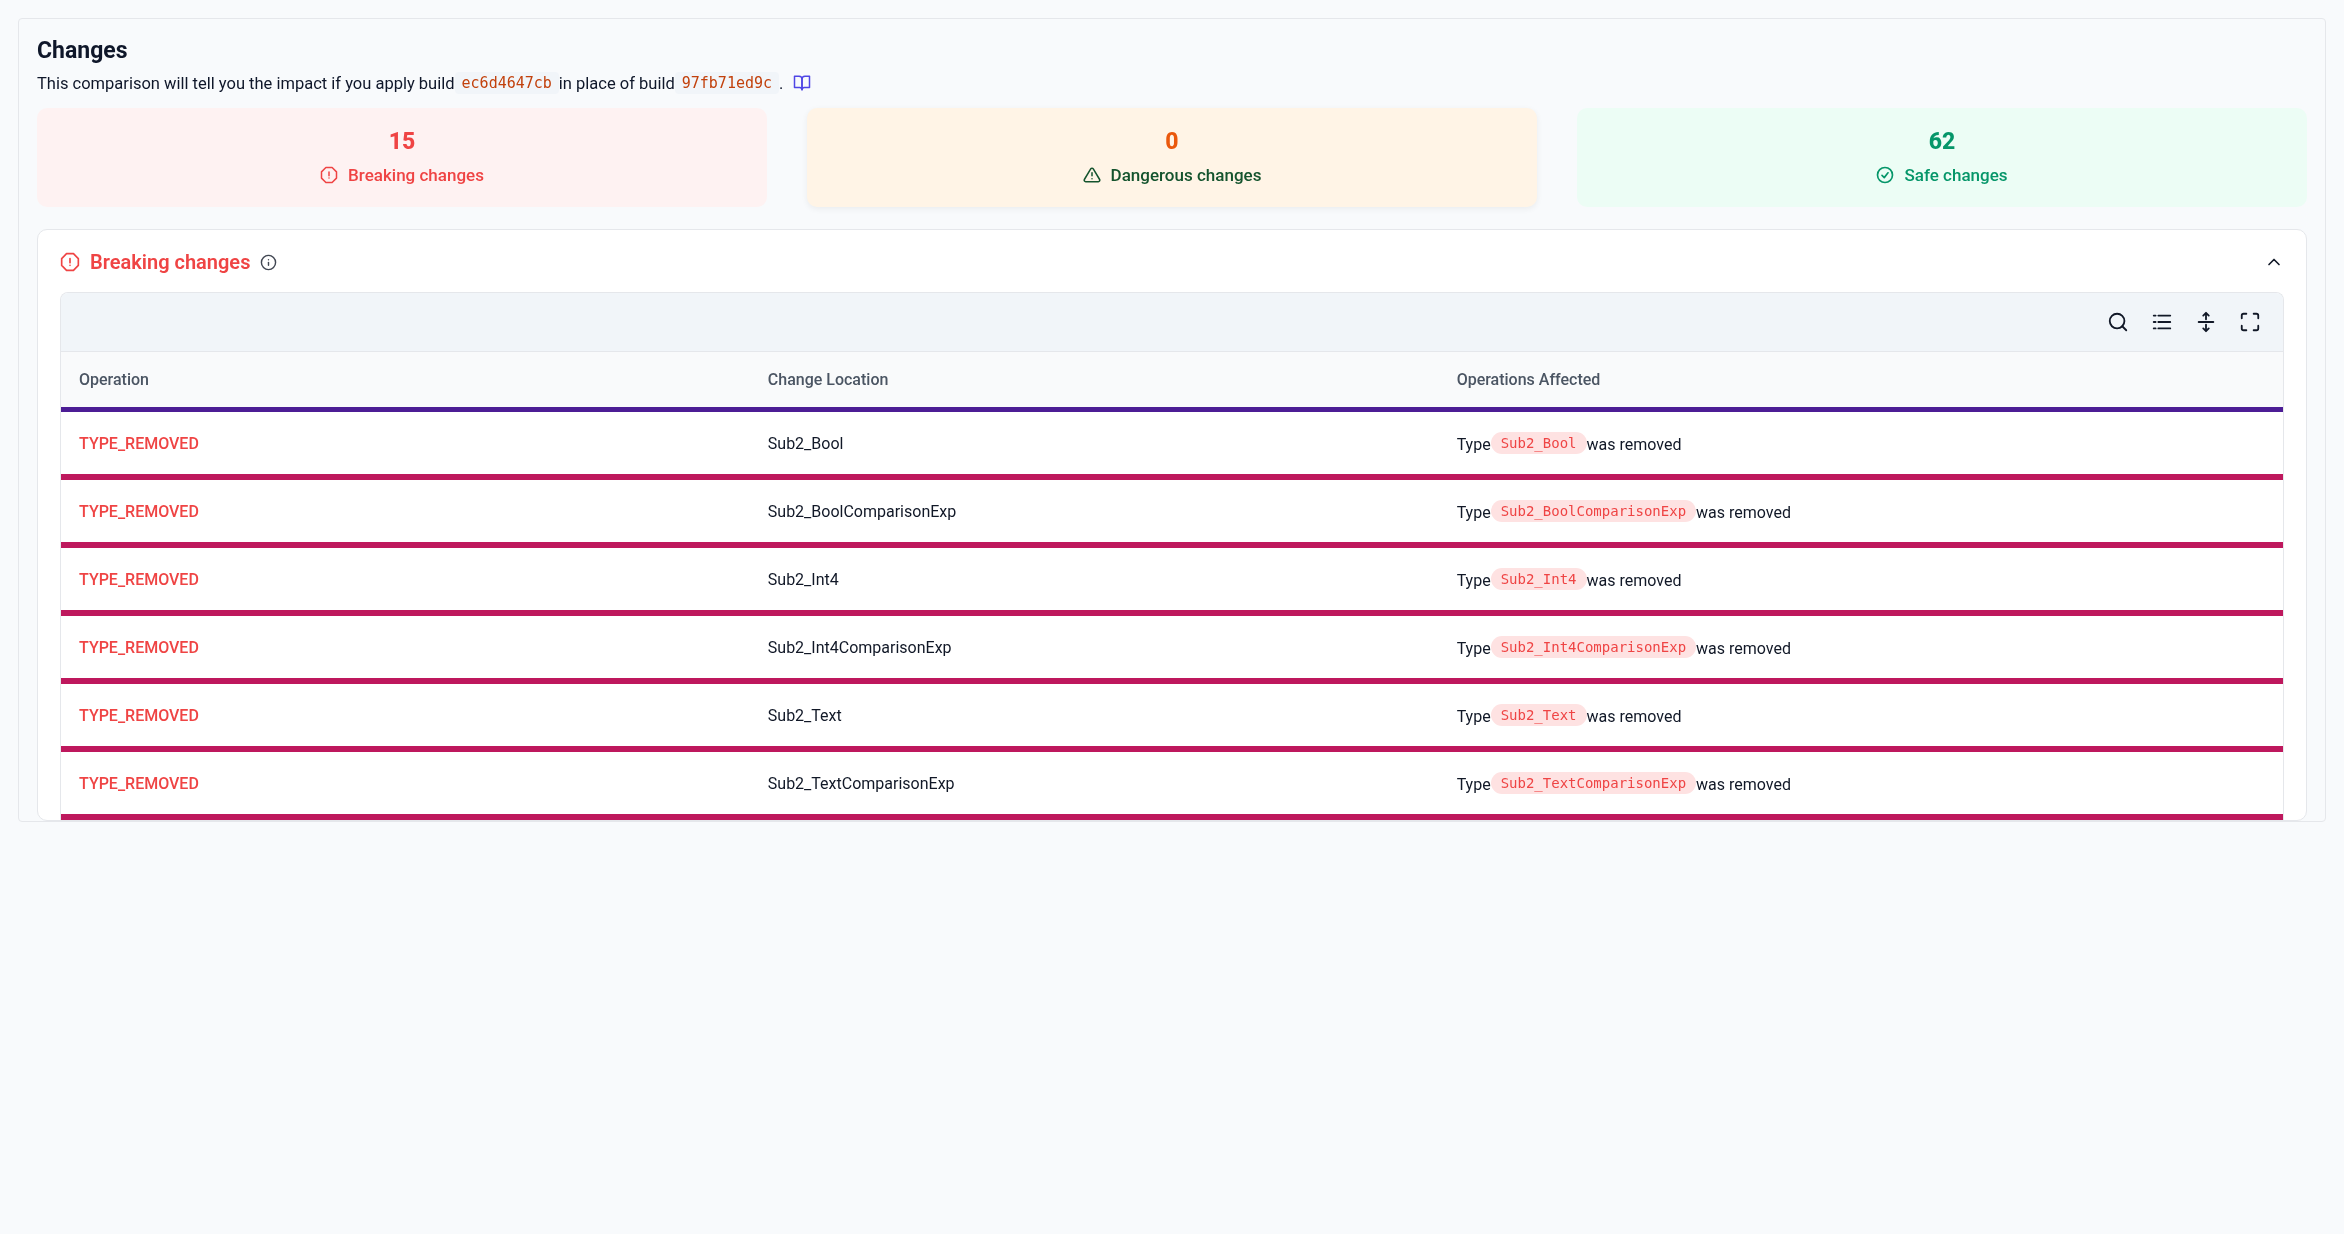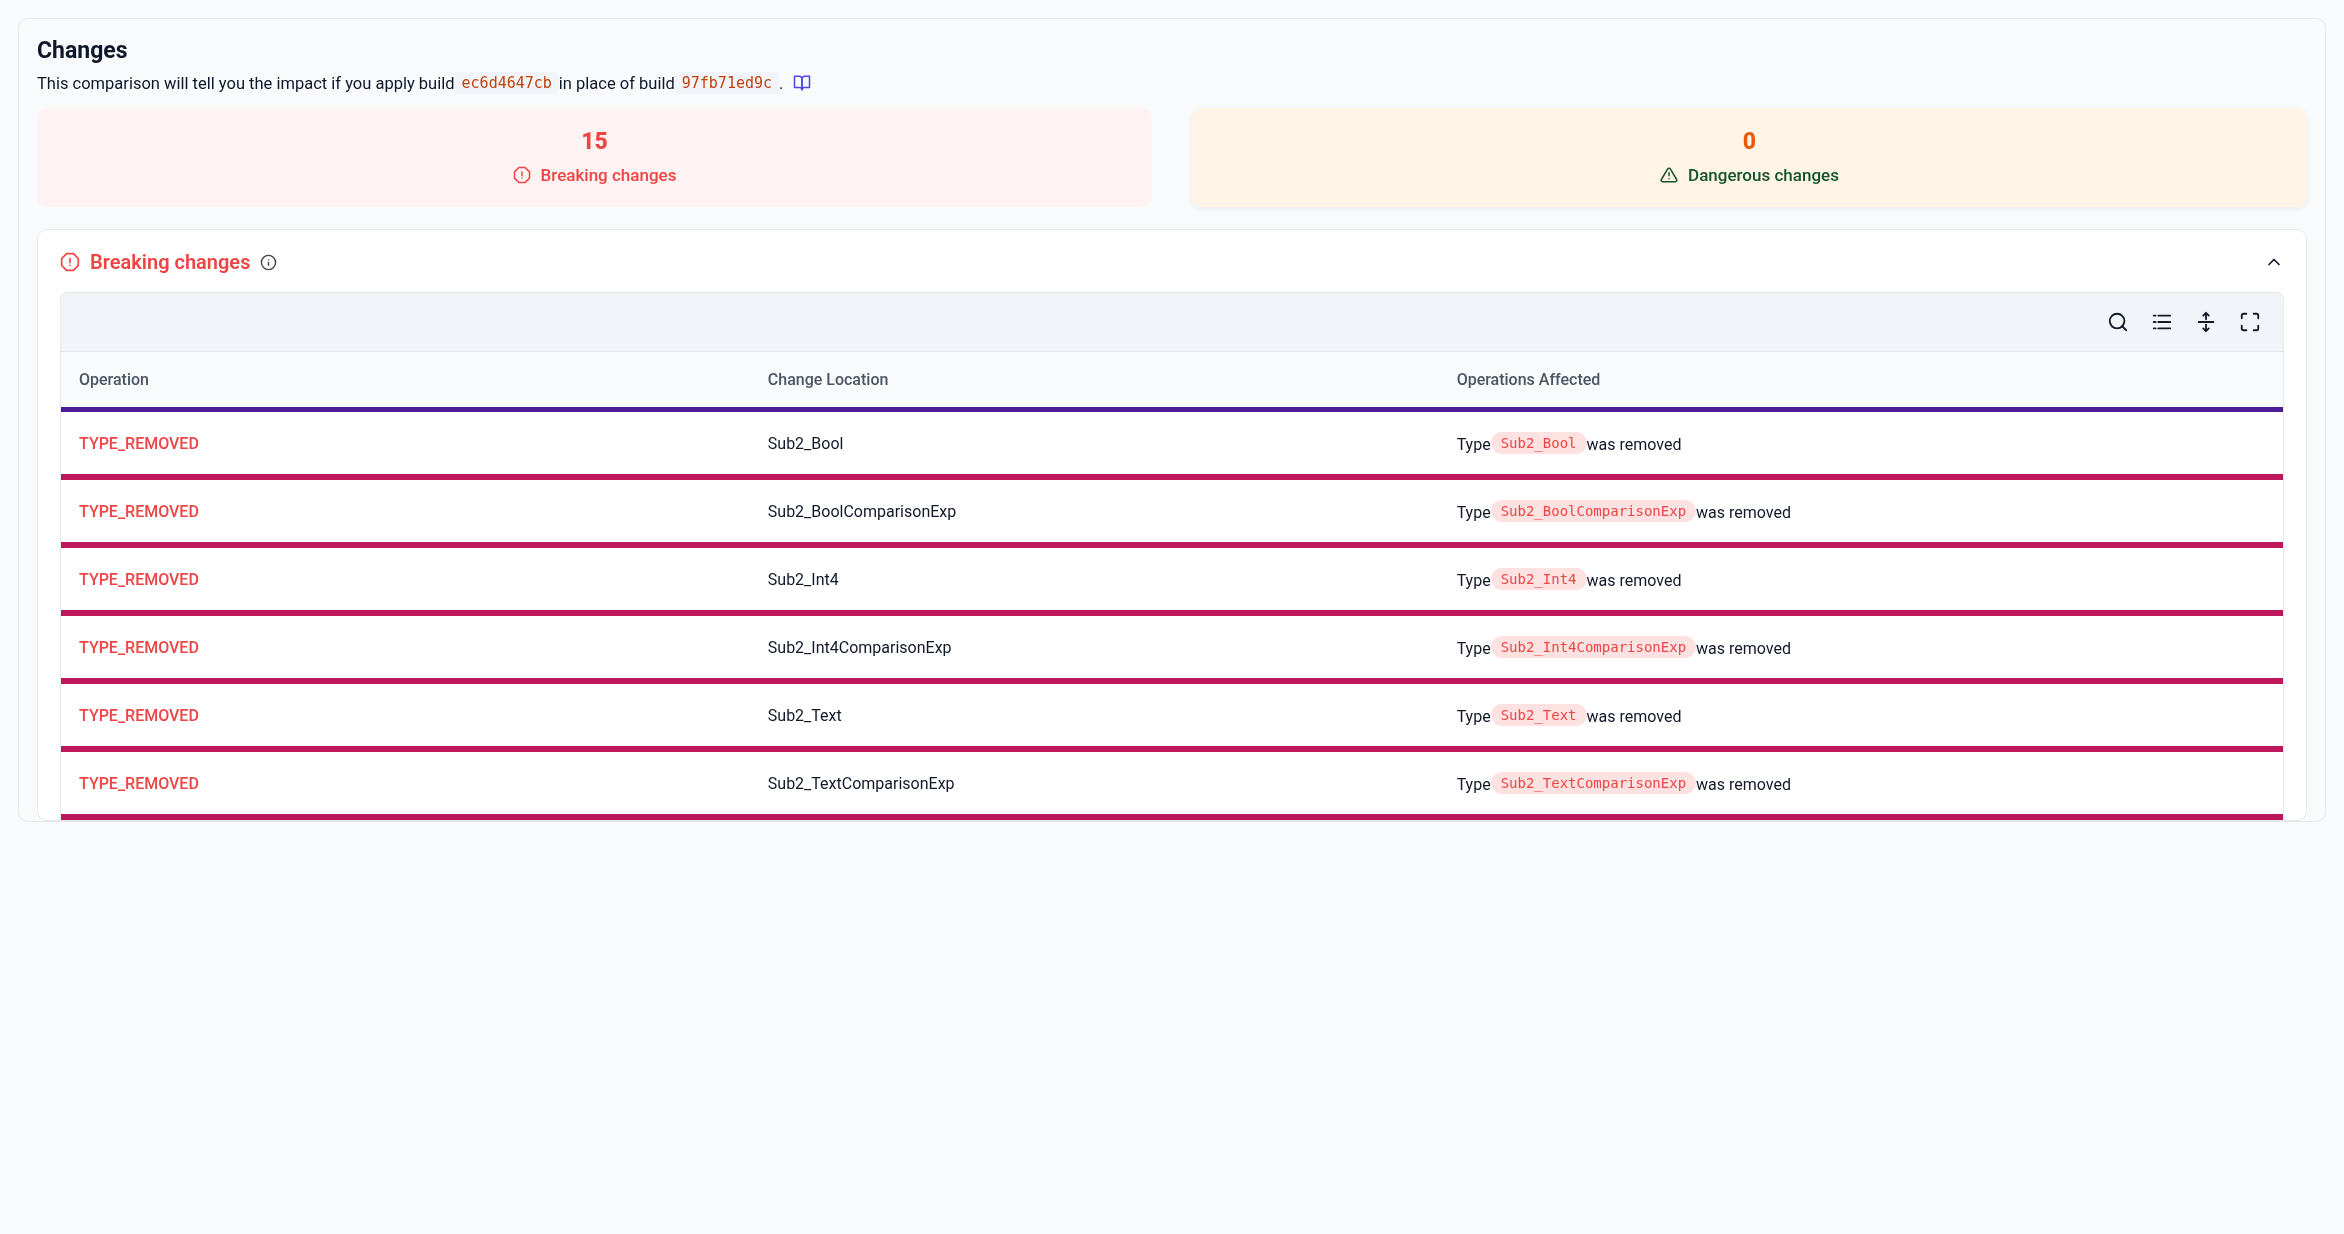--- a/index.html
+++ b/index.html
@@ -9,21 +9,21 @@
 }
 body {
   font-family: -apple-system, BlinkMacSystemFont, "Segoe UI", Roboto, Helvetica, Arial, sans-serif;
   background: #f8fafc;
   color: #111827;
   padding: 18px;
 }
 .card-outer {
   background: #f8fafc;
   border: 1px solid #e5e7eb;
-  border-radius: 10px;
+  border-radius: 4px;
   padding: 18px 18px 0 18px;
 }
 .header-block {
   margin-bottom: 14px;
 }
 .page-title {
   font-size: 23px;
   font-weight: 700;
   color: #0f172a;
   margin-bottom: 8px;
@@ -235,20 +235,32 @@
           <svg width="18" height="18" viewBox="0 0 24 24" fill="none" stroke="currentColor" stroke-width="2" stroke-linecap="round" stroke-linejoin="round">
               <path d="M10.29 3.86 1.82 18a2 2 0 0 0 1.71 3h16.94a2 2 0 0 0 1.71-3L13.71 3.86a2 2 0 0 0-3.42 0z"></path>
               <line x1="12" y1="9" x2="12" y2="13"></line>
               <line x1="12" y1="17" x2="12.01" y2="17"></line>
             </svg>
         </span>
         <span>Dangerous changes</span>
       </div>
     </div>
 
+    <div class="summary-card safe">
+      <div class="summary-count">62</div>
+      <div class="summary-label-row">
+        <span>
+          <svg width="18" height="18" viewBox="0 0 24 24" fill="none" stroke="currentColor" stroke-width="2.2" stroke-linecap="round" stroke-linejoin="round">
+              <circle cx="12" cy="12" r="10"></circle>
+              <polyline points="8 12.5 11 15.5 16 9"></polyline>
+            </svg>
+        </span>
+        <span>Safe changes</span>
+      </div>
+    </div>
   </div>
 
   <div class="section-card">
     <div class="section-header">
       <div class="section-header-left">
         <span>
           <svg width="20" height="20" viewBox="0 0 24 24" fill="none" stroke="currentColor" stroke-width="2" stroke-linecap="round" stroke-linejoin="round">
               <polygon points="7.86 2 16.14 2 22 7.86 22 16.14 16.14 22 7.86 22 2 16.14 2 7.86 7.86 2"></polygon>
               <line x1="12" y1="8" x2="12" y2="13"></line>
               <line x1="12" y1="16" x2="12.01" y2="16"></line>

